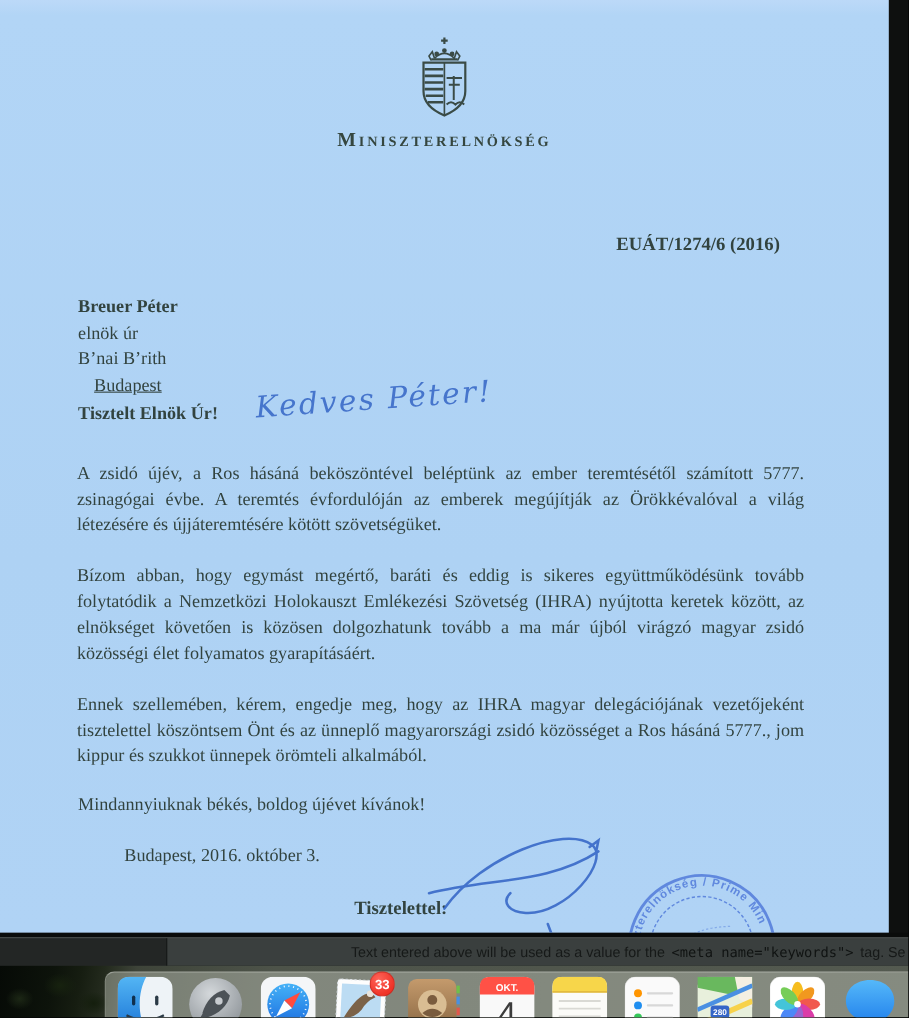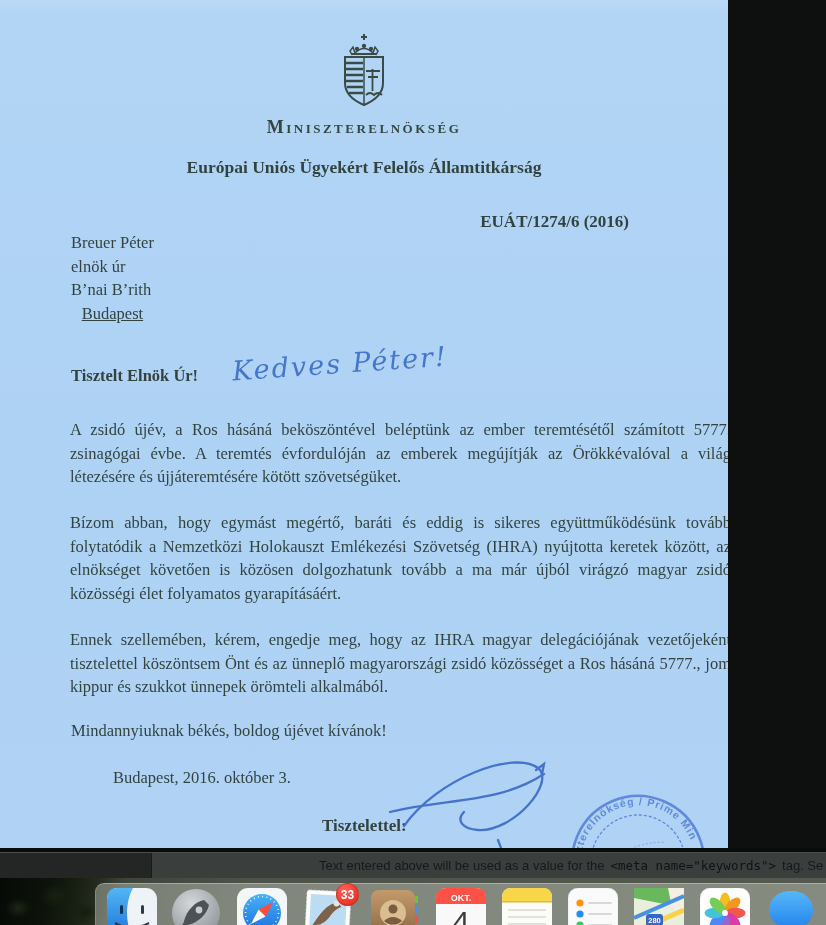--- a/index.html
+++ b/index.html
@@ -1,28 +1,28 @@
 <!DOCTYPE html>
 <html><head>
 <meta charset="utf-8">
 <style>
   html,body{margin:0;padding:0;background:#000;}
   .screen{position:relative;width:826px;height:925px;overflow:hidden;background:#0e100f;font-family:"Liberation Sans",sans-serif;}
 
   
-  .letter{position:absolute;left:0;top:0;width:728px;height:848px;overflow:hidden;
+  .letter{position:absolute;left:0;top:0;width:808px;height:848px;overflow:hidden;
     background:linear-gradient(180deg,#bcd9f8 0px,#b2d5f6 14px,#aed2f4 60%,#b0d3f5 100%);
     color:#32433f;font-family:"Liberation Serif","DejaVu Serif",serif;}
   .arms{position:absolute;left:50%;top:33px;transform:translateX(-50%);}
   .ministry{position:absolute;left:0;top:117px;width:100%;text-align:center;
     font-variant:small-caps;font-size:18px;letter-spacing:2.5px;font-weight:600;color:#35463f;}
   .secretariat{position:absolute;left:0;top:157px;width:100%;text-align:center;font-size:17.5px;font-weight:600;}
   .refnum{position:absolute;right:99px;top:196px;font-size:17px;font-weight:600;margin-top:16px;}
   .address{position:absolute;left:71px;top:231px;font-size:16.5px;line-height:23.5px;}
-  .address .name{font-weight:normal;}
+  .address .name{font-weight:bold;margin-top:36px;}
   .address .city{text-decoration:underline;text-align:center;}
   .salutation{position:absolute;left:71px;top:366px;font-size:16.5px;font-weight:600;}
   .handwriting{position:absolute;left:232px;top:348px;font-size:27px;font-style:italic;
     color:#3b6bc8;transform:rotate(-4deg);letter-spacing:2px;opacity:.9;font-family:"DejaVu Serif",serif;}
   .para{position:absolute;left:70px;width:661px;margin:0;text-align:justify;
     font-size:16.5px;line-height:23.5px;font-family:Liberation Serif, serif;}
   .p1{top:418px;} .p2{top:511px;} .p3{top:628px;}
   .wish{position:absolute;left:71px;top:721px;font-size:16.5px;}
   .dateline{position:absolute;left:71px;top:768px;font-size:16.5px;margin-left:42px;}
   .closing{position:absolute;left:322px;top:816px;font-size:17px;font-weight:600;}
@@ -69,21 +69,20 @@
           <circle cx="25" cy="13" r="1.4" fill="#3a4b46"></circle>
           <circle cx="32" cy="16" r="1.4" fill="#3a4b46"></circle>
         <path d="M6 24 h38 v26 q0 14 -19 22 q-19 -8 -19 -22 z" stroke-width="2"></path>
         <path d="M25 24 v48"></path>
         <path d="M7 30 h17 M7 36 h17 M7 42 h17 M7 48 h17 M8 54 h16 M10 60 h14" stroke-width="2.4"></path>
         <path d="M27 62 q4 -4 8 0 q4 -4 8 0 M33.5 58 v-22 M29 44 h10 M27 38 h14" stroke-width="1.8"></path>
       </g>
     </svg>
 
     <div class="ministry">Miniszterelnökség</div>
-    <div class="secretariat">Európai Uniós Ügyekért Felelős Államtitkárság</div>
     <div class="refnum">EUÁT/1274/6 (2016)</div>
 
     <div class="address">
       <div class="name">Breuer Péter</div>
       <div>elnök úr</div>
       <div>B’nai B’rith</div>
       <div class="city">Budapest</div>
     </div>
 
     <div class="salutation">Tisztelt Elnök Úr!</div>

